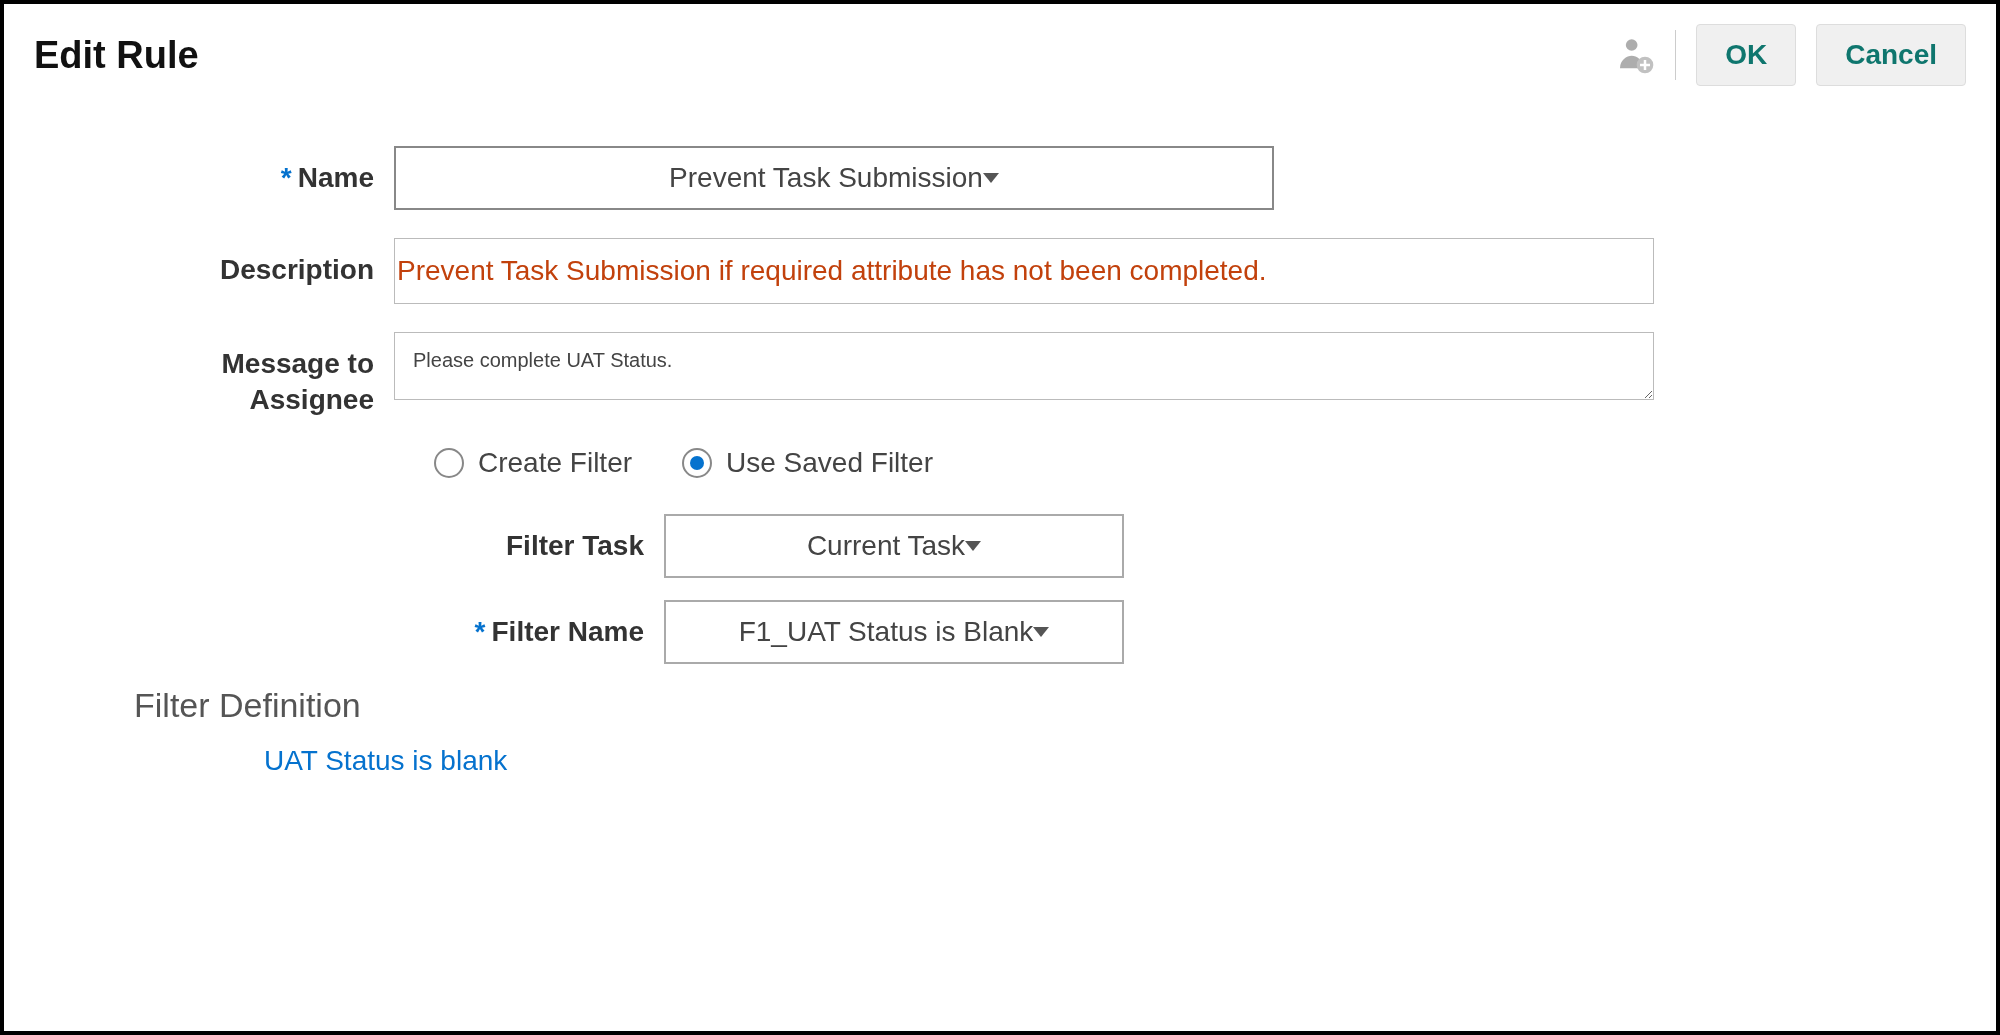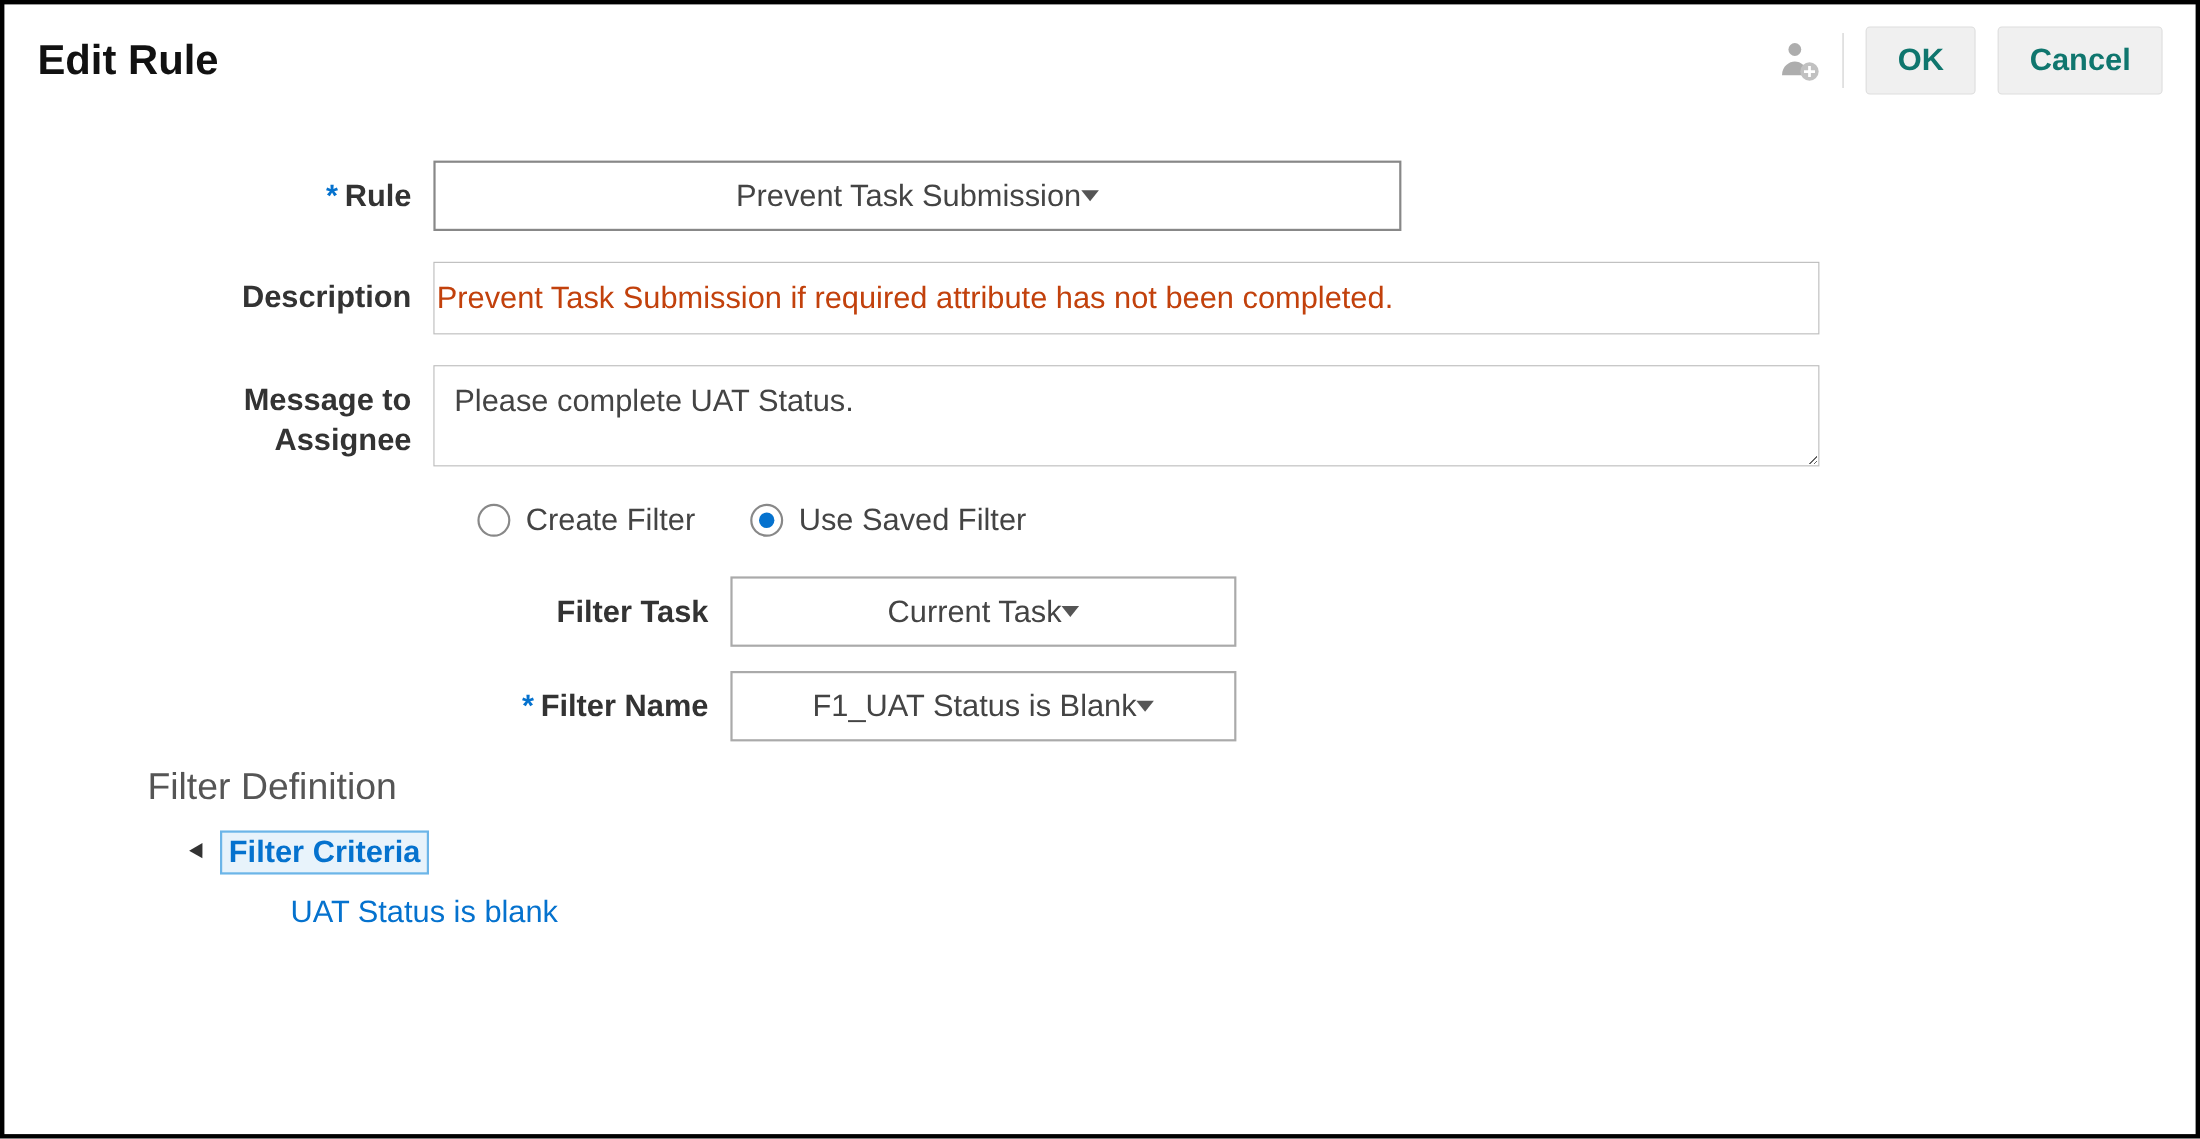--- a/index.html
+++ b/index.html
@@ -97,24 +97,24 @@
       border: 1px solid #bbb;
       padding: 16px 2px;
       font-size: 28px;
       color: #c2410c;
       font-family: inherit;
     }
     .textarea {
       width: 1260px;
       border: 1px solid #bbb;
       padding: 16px 18px;
-      font-size: 28px;
+      font-size: 20px;
       color: #444;
       font-family: inherit;
-      height: 92px;
+      height: 68px;
       resize: both;
     }
     .radio-row {
       display: flex;
       align-items: center;
       gap: 50px;
       padding-left: 300px;
       margin: 20px 0 35px 0;
     }
     .radio-opt {
@@ -199,21 +199,21 @@
     <div class="divider"></div>
     <button class="btn">OK</button>
     <button class="btn">Cancel</button>
   </div>
 </div>
 
 <div class="form-area">
 
   <div class="form-row">
     <div class="label">
-      <span class="required-star">*</span><span>Rule</span>
+      <span class="required-star">*</span><span>Name</span>
     </div>
     <div class="field">
       <div class="select-box w-lg">
         <span>Prevent Task Submission</span>
         <span class="chevron"></span>
       </div>
     </div>
   </div>
 
   <div class="form-row">
@@ -262,18 +262,14 @@
         </div>
       </div>
     </div>
   </div>
 
 </div>
 
 <div class="section-header">Filter Definition</div>
 
 <div class="tree">
-  <div class="tree-node">
-    <span class="tree-toggle"></span>
-    <span class="tree-label">Filter Criteria</span>
-  </div>
   <div class="tree-child">UAT Status is blank</div>
 </div>
 
 </body></html>

